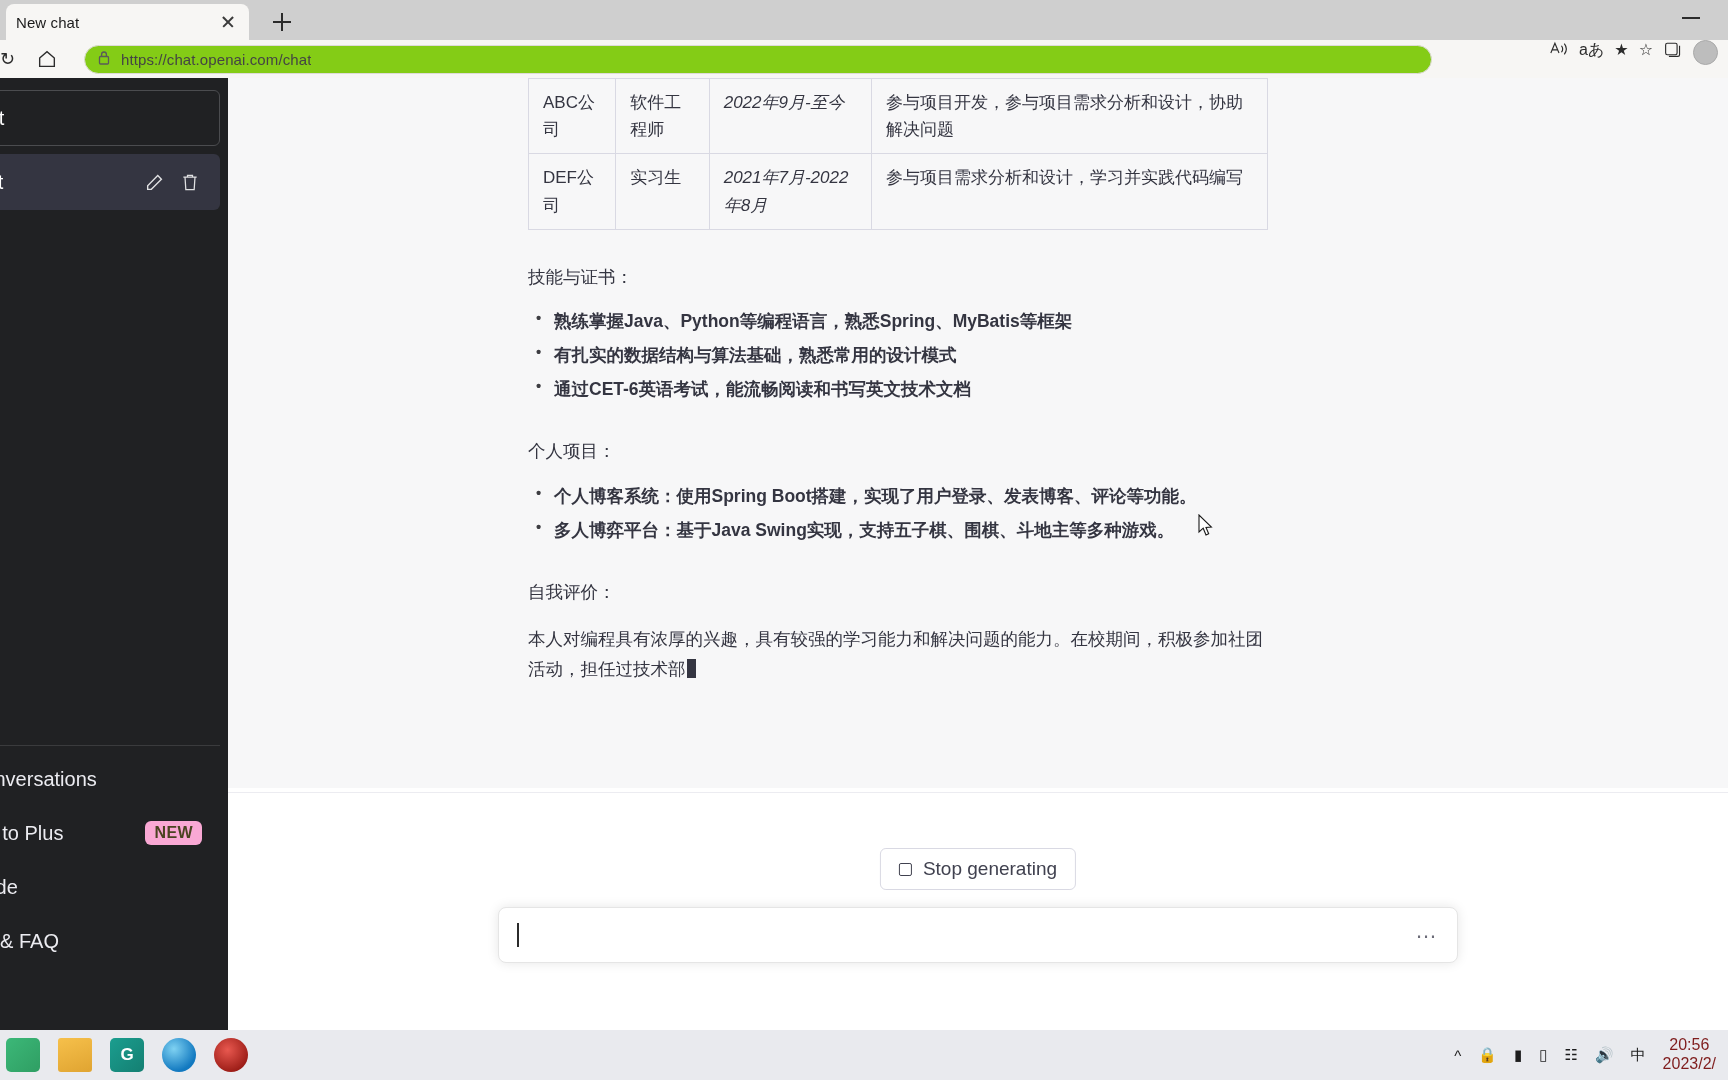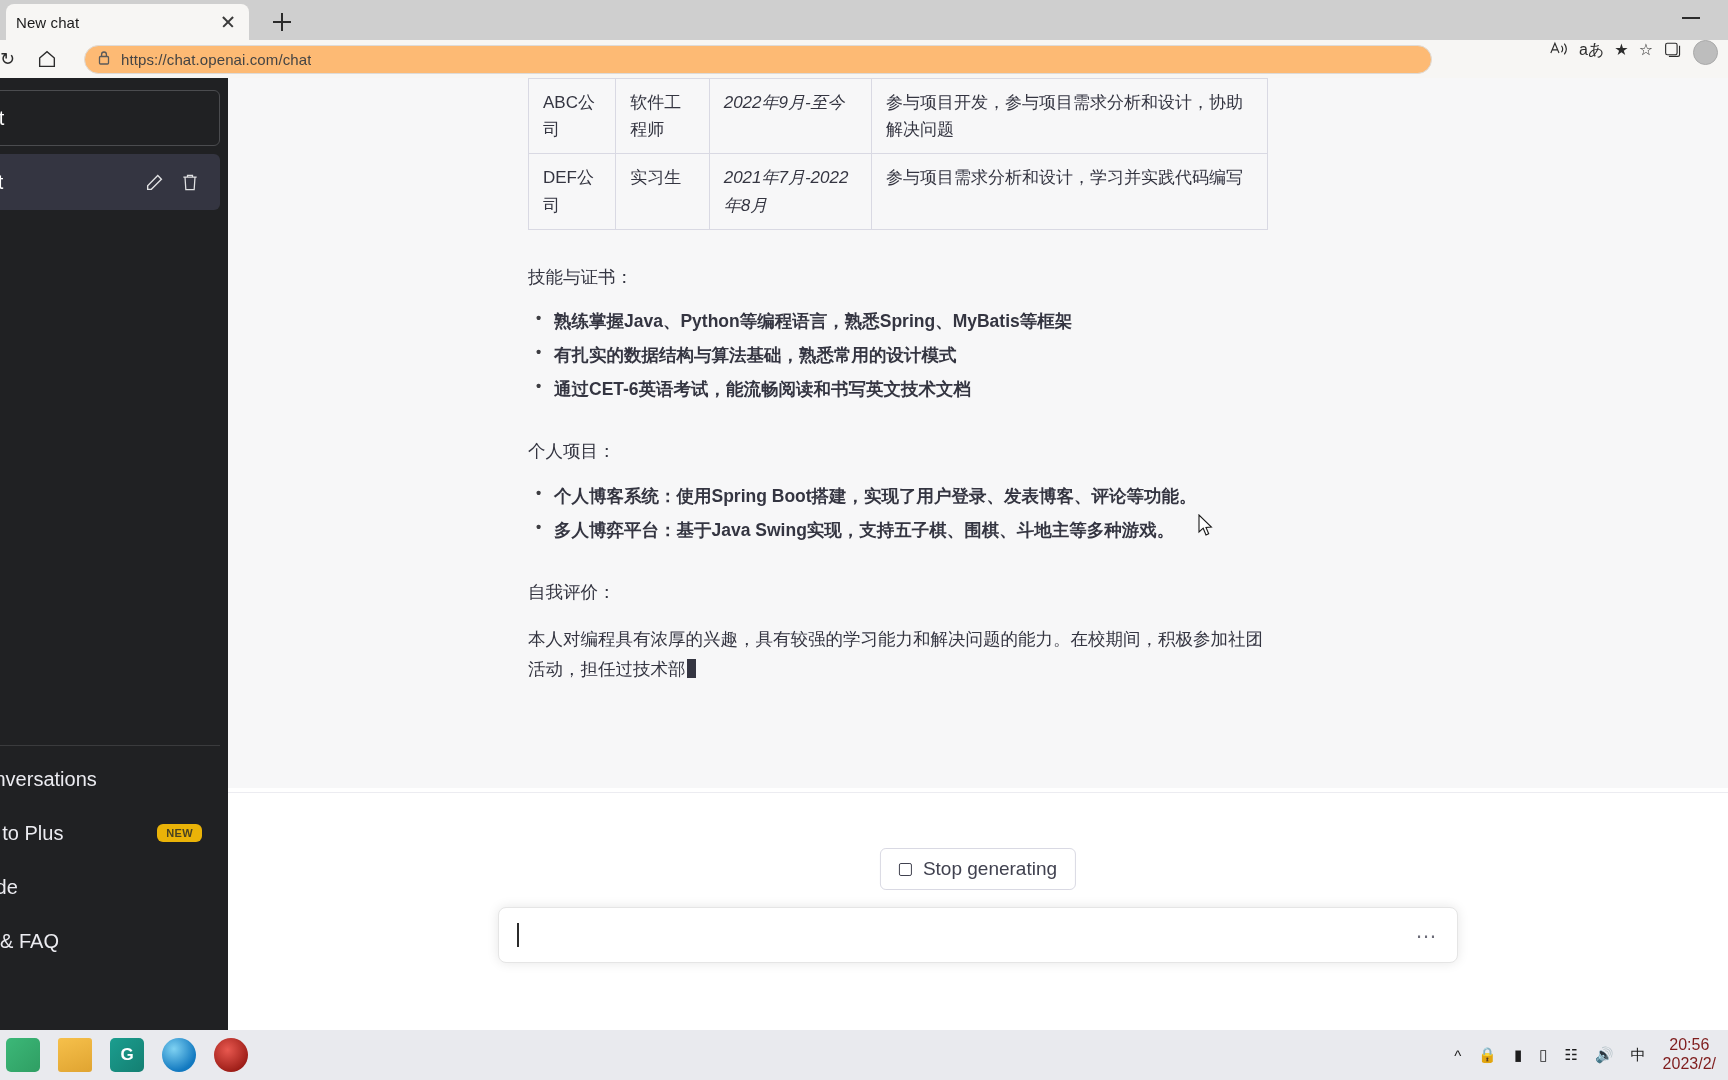--- a/index.html
+++ b/index.html
@@ -51,21 +51,21 @@
   .toolbar {
     position: absolute; left: 0; top: 40px; width: 1728px; height: 38px;
     background: #f7f6f4;
   }
   .tb-icon { position: absolute; top: 50%; transform: translateY(-50%); color: #2c2c2c; }
   .refresh-icon { left: 0px; font-size: 18px; }
   .home-icon    { left: 36px; font-size: 0; }
 
   .omnibox {
     position: absolute; left: 84px; top: 5px; width: 1348px; height: 29px;
-    background: #fdba74; border-radius: 15px; border: 1px solid #dedbd8;
+    background: #84cc16; border-radius: 15px; border: 1px solid #dedbd8;
     display: flex; align-items: center; padding: 0 12px; gap: 10px;
   }
   .omnibox .url {
     font-size: 15px; color: #444444; letter-spacing: .1px;
     white-space: nowrap; overflow: hidden;
   }
 
   .tb-right { position: absolute; right: 10px; top: 0; height: 38px; display: flex; align-items: flex-start; gap: 10px; }
   .tb-right span { color: #2c2c2c; font-size: 16px; display: inline-flex; align-items: center; }
   .star-blue { color: #0f6cbd; font-size: 19px; }
@@ -97,21 +97,21 @@
   .chat-item .label { flex: 1; white-space: nowrap; overflow: hidden; }
   .chat-item .act { width: 22px; height: 22px; opacity: .85; }
   .spacer { flex: 1; }
   .sb-bottom { border-top: 1px solid #3a3b3d; padding-top: 6px; }
   .sb-row {
     height: 54px; display: flex; align-items: center; padding: 0 18px 0 22px;
     font-size: 20px; color: #ececf1; gap: 12px;
   }
   .sb-row .txt { flex: 1; white-space: nowrap; overflow: hidden; }
   .badge-new {
-    background: #eab308; color: #4a4321; font-size: 11px; font-weight: bold;
+    background: #f9a8d4; color: #4a4321; font-size: 16px; font-weight: bold;
     padding: 3px 9px; border-radius: 6px; letter-spacing: .4px;
   }
 
   
   .conv {
     position: absolute; left: 228px; top: 0; right: 0; height: 710px;
     background: #f7f7f8; overflow: hidden;
   }
   .msg {
     position: absolute; left: 0; top: 0; width: 1500px;

